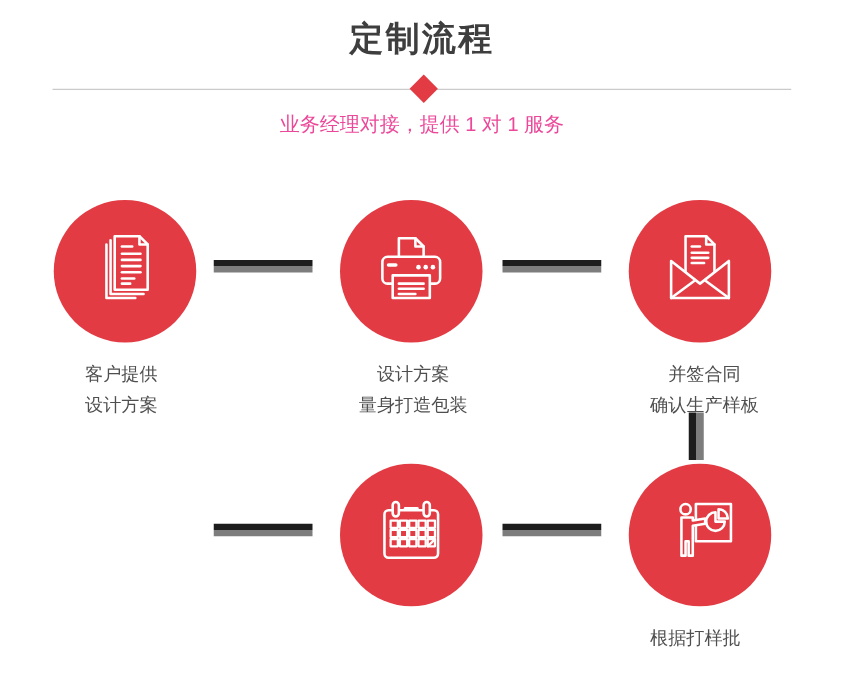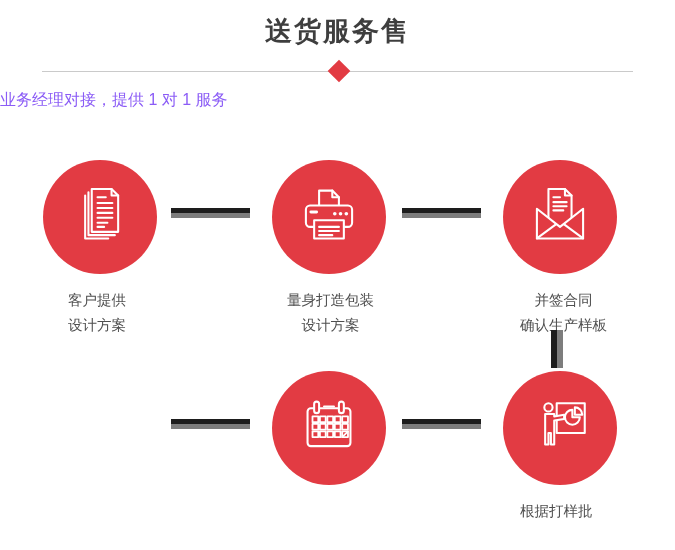--- a/index.html
+++ b/index.html
@@ -10,22 +10,22 @@
   .title{
     position:absolute;top:13px;left:0;width:100%;text-align:center;
     font-size:27px;font-weight:bold;color:#3e3e3e;letter-spacing:2px;
   }
   .divider{position:absolute;top:71px;left:42px;width:591px;height:1px;background:#cacaca;}
   .diamond{
     position:absolute;left:331px;top:63px;width:16px;height:16px;
     background:#e23b43;transform:rotate(45deg);
   }
   .subtitle{
-    position:absolute;top:90px;left:0;width:100%;
-    font-size:16px;color:#8b5cf6;
+    position:absolute;top:90px;left:0;width:100%;text-align:center;
+    font-size:16px;color:#ec4899;
   }
   .step{position:absolute;width:114px;}
   .s1{left:43px;top:160px}.s2{left:272px;top:160px}.s3{left:503px;top:160px}
   .s4{left:43px;top:371px}.s5{left:272px;top:371px}.s6{left:503px;top:371px}
   .circle{
     width:114px;height:114px;border-radius:50%;background:#e23b43;
     display:flex;align-items:center;justify-content:center;
   }
   .circle svg{display:block;width:66px;height:66px;}
   .label{
@@ -46,21 +46,21 @@
   .vconn{
     position:absolute;left:551px;top:330px;width:12px;height:38px;
     background:linear-gradient(to right,#1d1d1d 50%,#7d7d7d 50%);
   }
 </style>
 </head>
 <body>
 
 <div class="canvas">
 
-  <div class="title">送货服务售</div>
+  <div class="title">定制流程</div>
   <div class="divider"></div>
   <div class="diamond"></div>
   <div class="subtitle">业务经理对接，提供 1 对 1 服务</div>
 
   <div class="step s1">
     <div class="circle">
       <svg viewBox="0 0 80 80" fill="none" stroke="#ffffff" stroke-width="2.5" stroke-linecap="round" stroke-linejoin="round">
         <path d="M22 14 V66 H50"></path>
         <path d="M26 10 V62 H58"></path>
         <path d="M30 6 H54 L62 14 V58 H30 Z" fill="#e23b43"></path>
@@ -90,22 +90,22 @@
         <circle cx="47" cy="36" r="2.2" fill="#ffffff" stroke="none"></circle>
         <circle cx="54" cy="36" r="2.2" fill="#ffffff" stroke="none"></circle>
         <circle cx="61" cy="36" r="2.2" fill="#ffffff" stroke="none"></circle>
         <rect x="22" y="44" width="36" height="22" fill="#e23b43"></rect>
         <path d="M28 52 H52"></path>
         <path d="M28 57 H52"></path>
         <path d="M28 62 H44"></path>
       </svg>
     </div>
     <div class="label">
+      <div>设计方案</div>
       <div>量身打造包装</div>
-      <div>设计方案</div>
     </div>
   </div>
 
   <div class="step s3">
     <div class="circle">
       <svg viewBox="0 0 80 80" fill="none" stroke="#ffffff" stroke-width="2.5" stroke-linecap="round" stroke-linejoin="round">
         <path d="M26 44 V6 H46 L54 14 V44" fill="#e23b43"></path>
         <path d="M46 6 V14 H54"></path>
         <path d="M32 16 H40"></path>
         <path d="M32 22 H48"></path>

